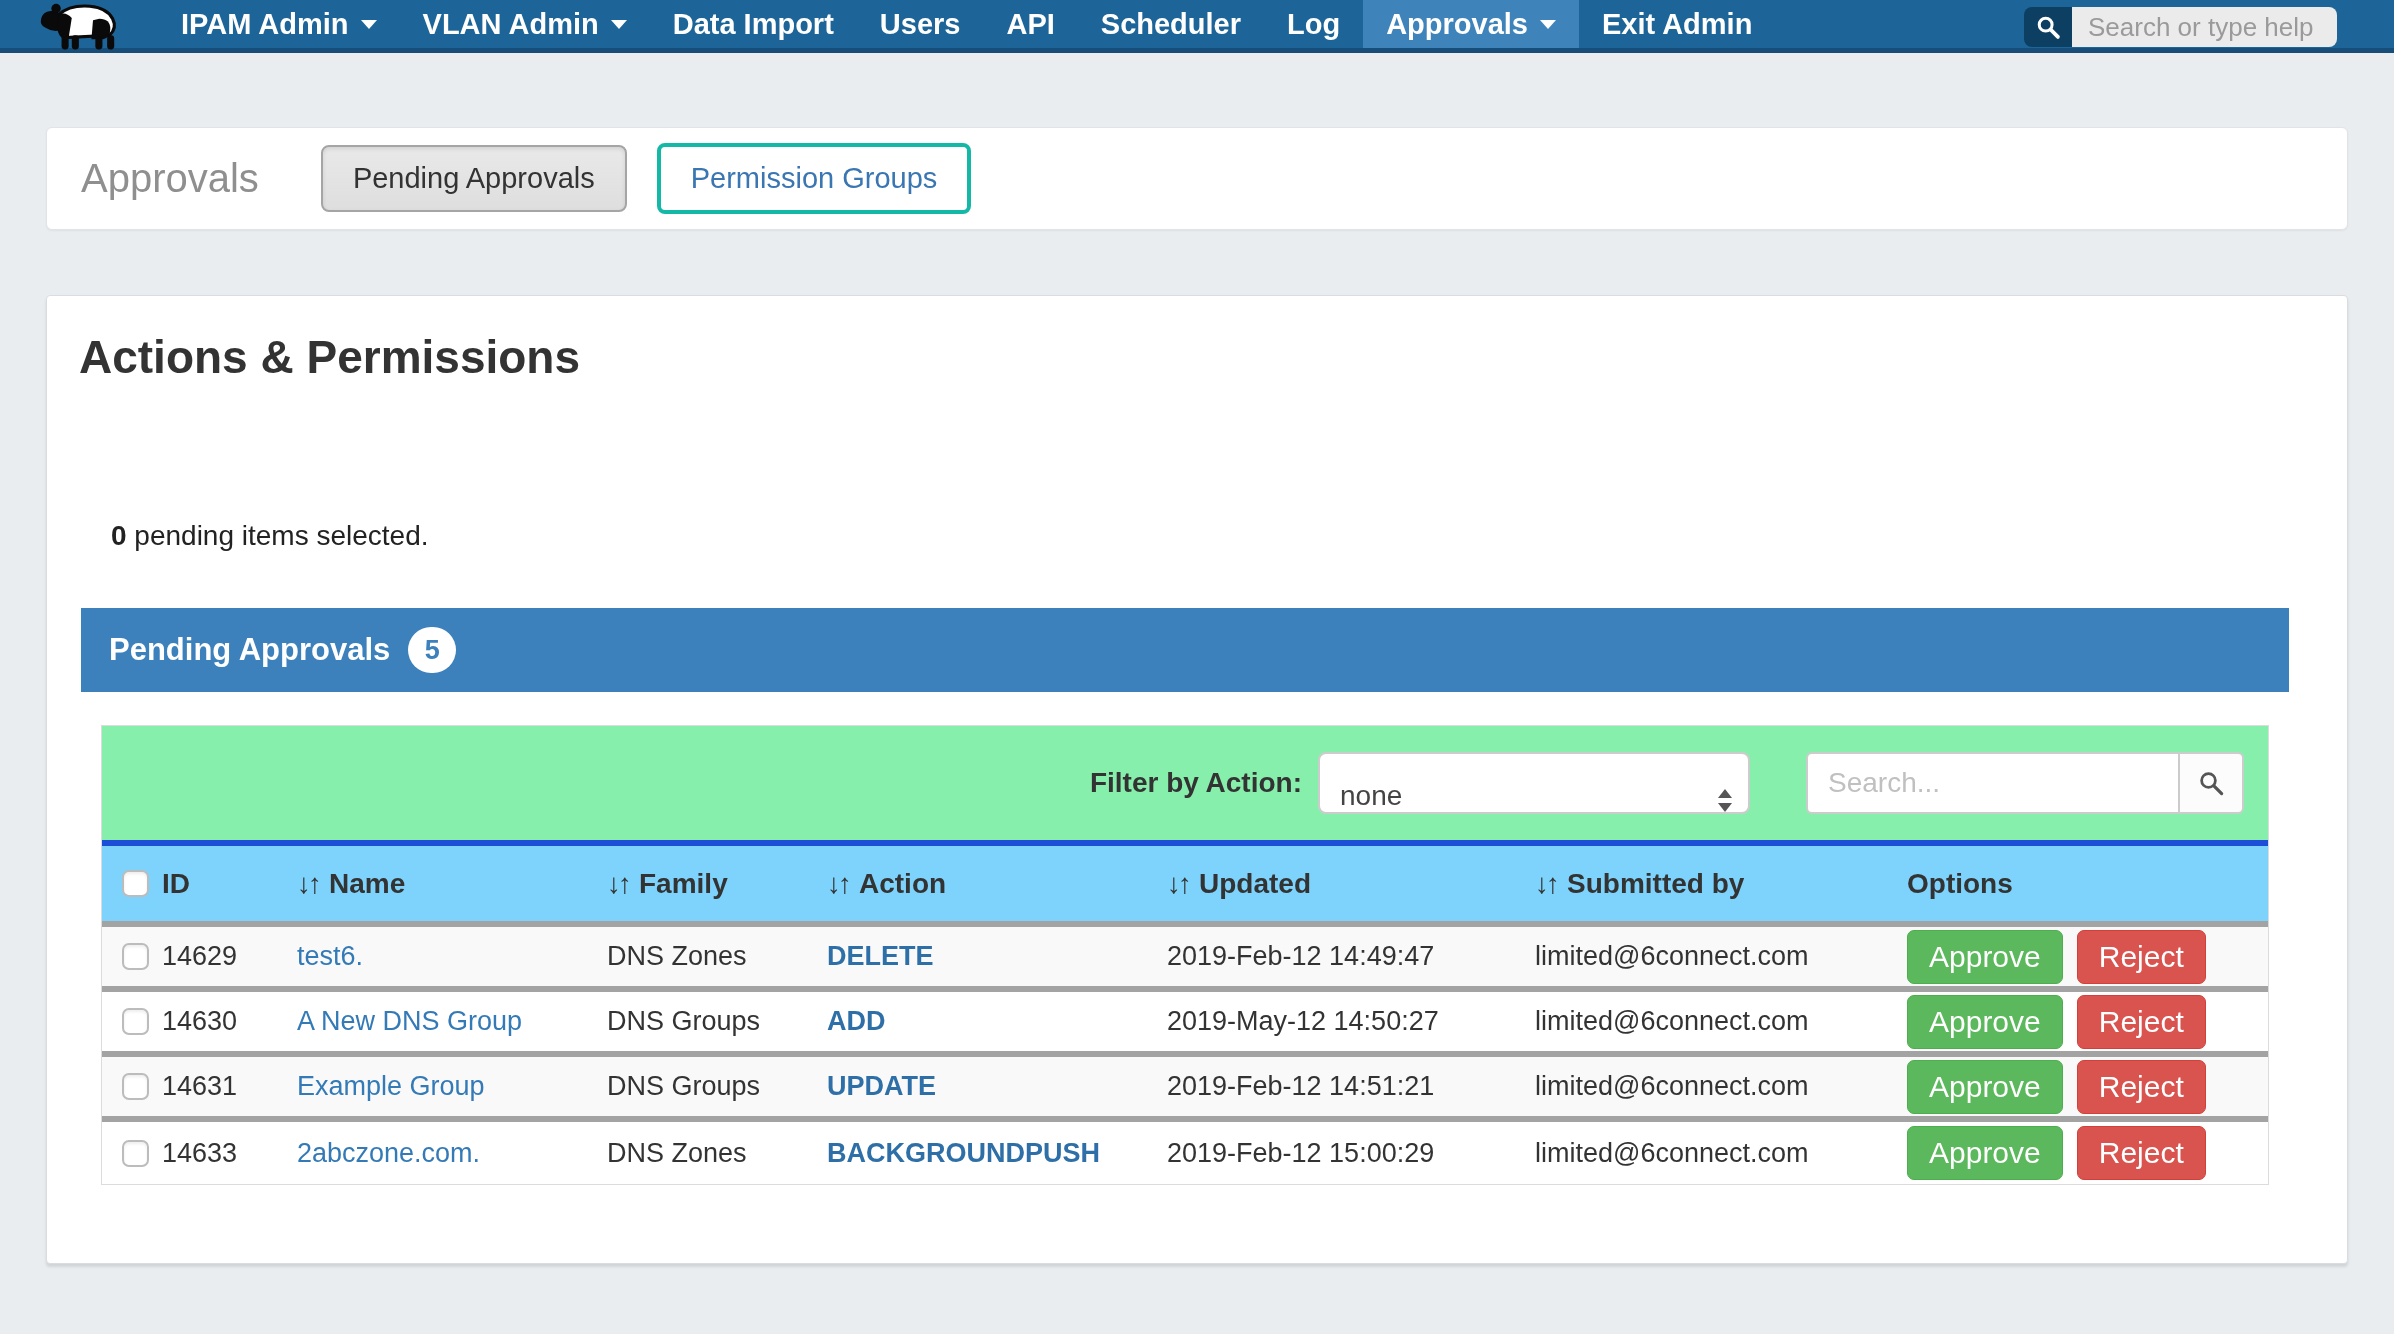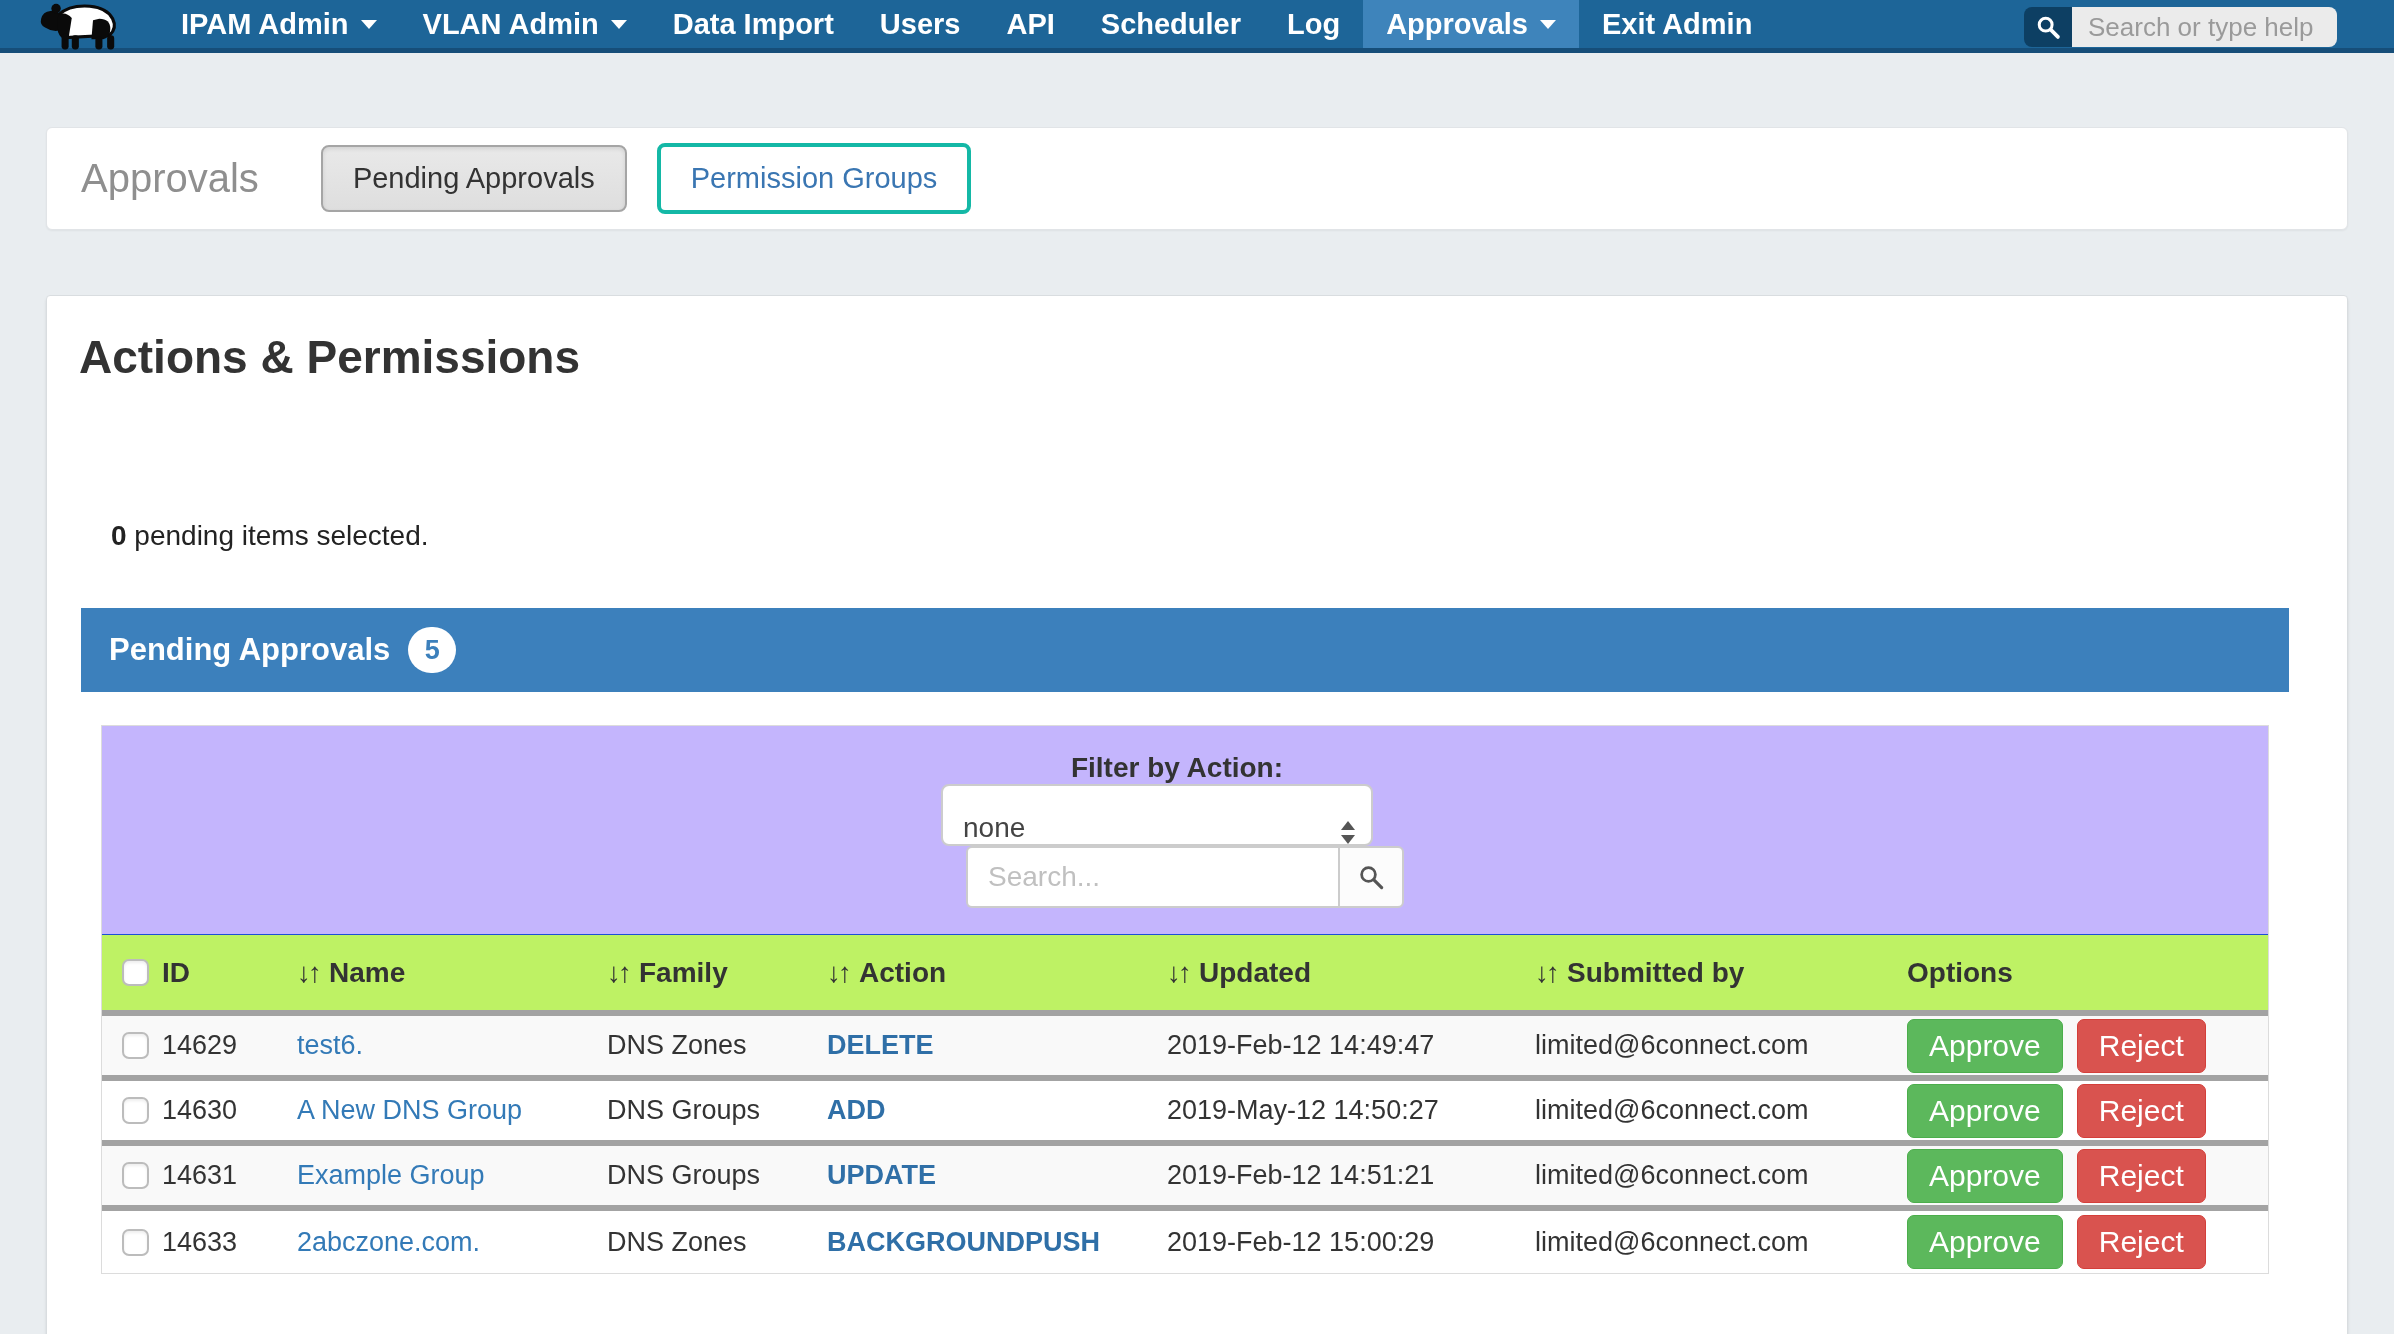--- a/index.html
+++ b/index.html
@@ -111,23 +111,22 @@
 
   
   .table-box {
     margin: 33px 78px 0 54px;
     border: 1px solid #dcdcdc;
     background: #fff;
   }
   .filter-row {
     display: flex; align-items: center; justify-content: flex-end;
     padding: 26px 24px;
-    background: #c4b5fd;
-    border-bottom: 1px solid #1d4ed8;
-    flex-direction: column;
+    background: #86efac;
+    border-bottom: 6px solid #1d4ed8;
   }
   .filter-label { font-size: 28px; font-weight: bold; margin-right: 16px; }
   .select-box {
     width: 432px; height: 62px;
     border: 2px solid #ccc; border-radius: 8px; background: #fff;
     display: flex; align-items: flex-end; justify-content: space-between;
     padding: 0 16px 0 20px;
     font-size: 28px; color: #444;
     margin-right: 56px; cursor: pointer;
   }
@@ -152,21 +151,21 @@
   .search-group input::placeholder { color: #c0c0c0; }
   .search-group button {
     width: 66px; border: 2px solid #ccc;
     border-radius: 0 6px 6px 0; background: #fcfcfc;
     display: flex; align-items: center; justify-content: center; cursor: pointer;
   }
 
   table { width: 100%; border-collapse: collapse; }
   th {
     height: 78px; text-align: left; vertical-align: middle;
-    font-size: 28px; font-weight: bold; color: #333; background: #bef264;
+    font-size: 28px; font-weight: bold; color: #333; background: #7dd3fc;
     white-space: nowrap;
   }
   td { height: 65px; vertical-align: middle; font-size: 27px; color: #333; white-space: nowrap; }
   tbody tr { border-top: 6px solid #a3a3a3; }
   tbody tr:nth-child(odd) { background: #f9f9f9; }
   .col-check { width: 60px; padding-left: 20px; }
   .col-id { width: 135px; }
   .col-name { width: 310px; }
   .col-family { width: 220px; }
   .col-action { width: 340px; }

